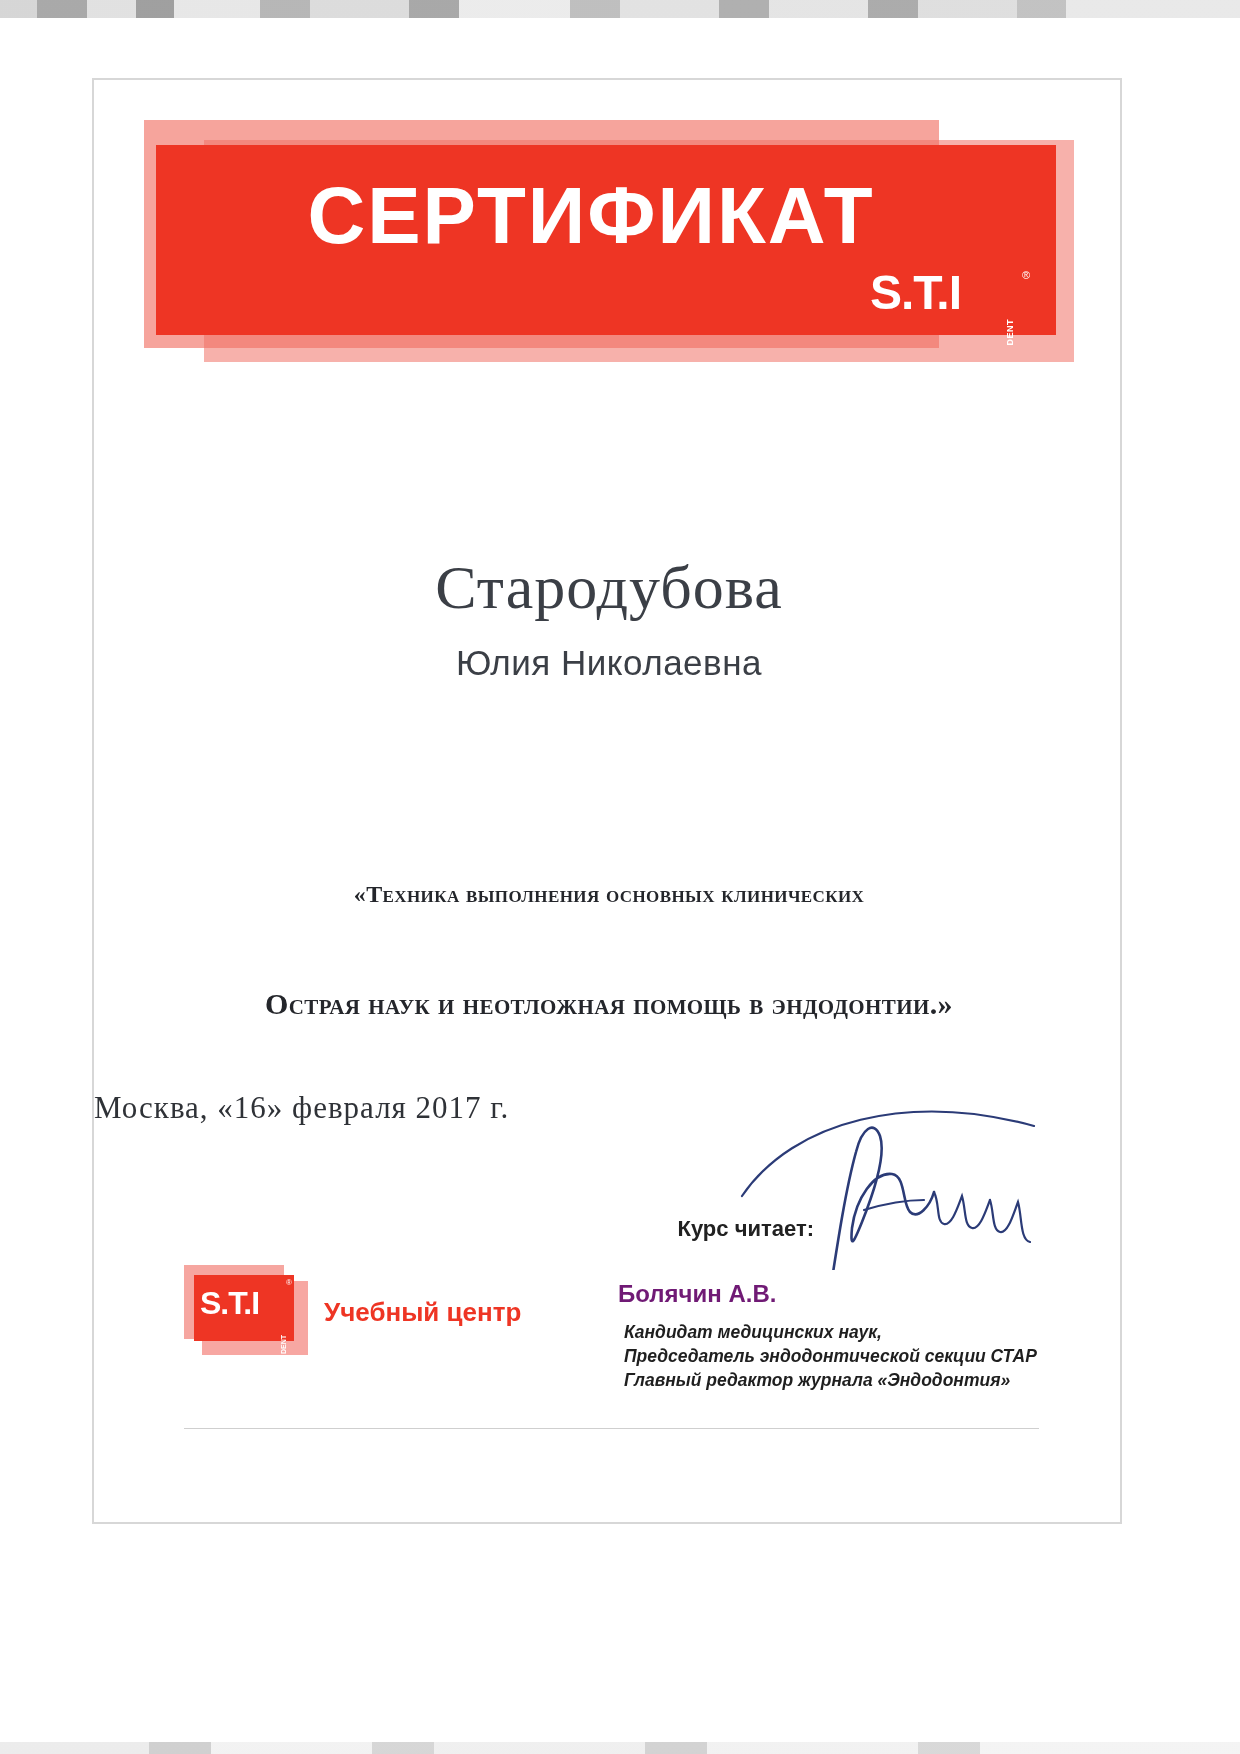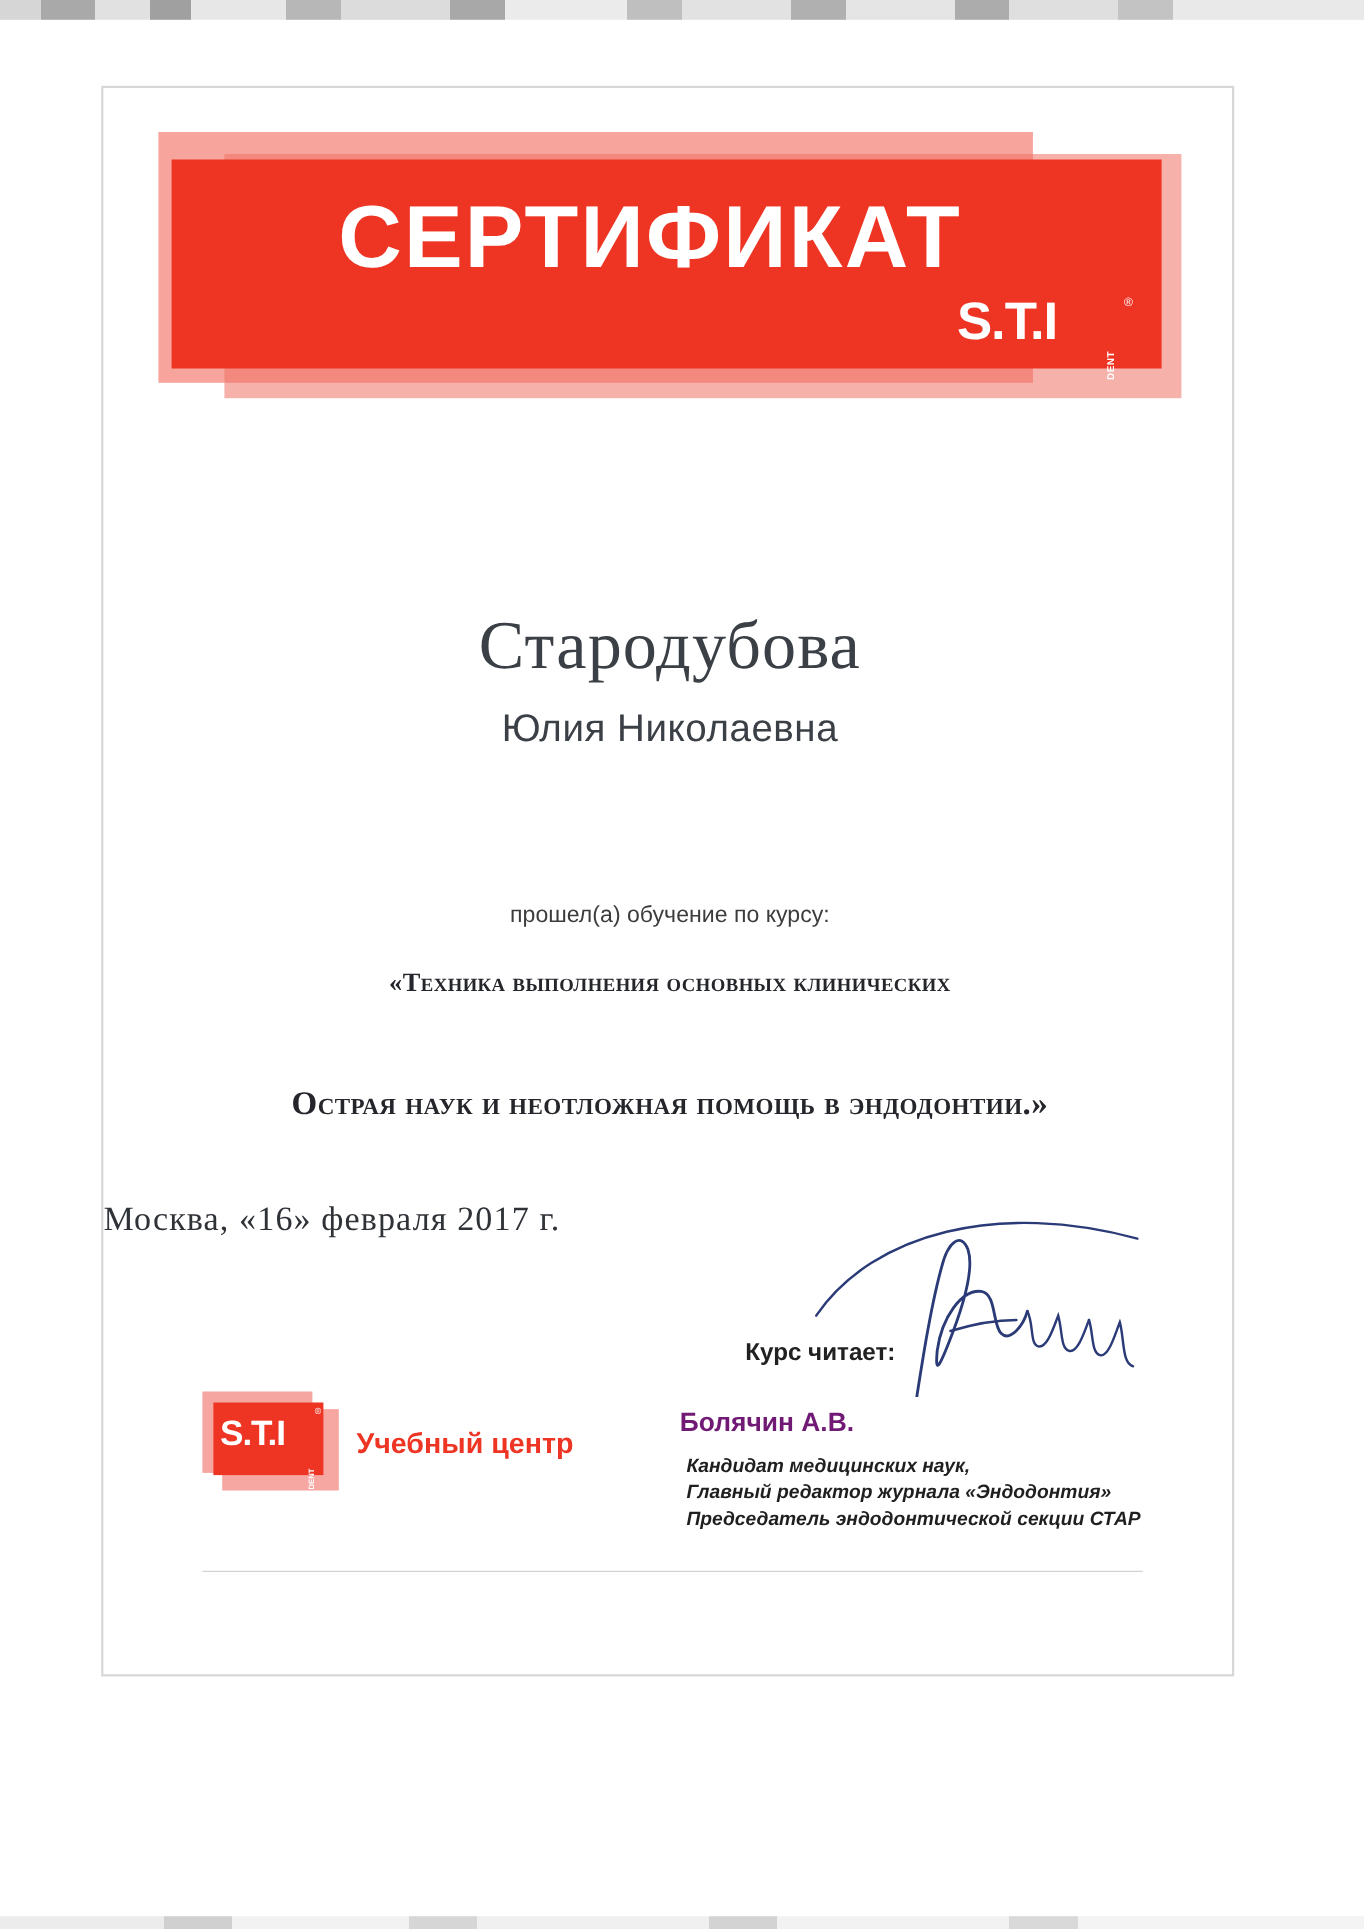--- a/index.html
+++ b/index.html
@@ -372,21 +372,20 @@
         <div class="logo-reg">®</div>
       </div>
     </div>
   </div>
 
   <div class="recipient">
     <div class="recipient-surname">Стародубова</div>
     <div class="recipient-name">Юлия Николаевна</div>
   </div>
 
-  <div class="completed-line">прошел(а) обучение по курсу:</div>
 
   <div class="course-title">
     <span>«Техника выполнения основных клинических</span>
   </div>
 
   <div class="course-subtitle">Острая наук и неотложная помощь в эндодонтии.»</div>
 
   <div class="place-date">Москва,  «16»  февраля  2017 г.</div>
 
   <div class="lecturer-label">Курс читает:</div>
@@ -397,22 +396,22 @@
       <path d="M96 192 C 104 140, 112 88, 122 52 C 128 28, 140 20, 146 36 C 152 54, 140 92, 128 122 C 120 142, 116 150, 118 128 C 122 98, 140 72, 158 74 C 172 76, 168 104, 176 112 C 184 120, 196 106, 200 92" stroke-width="2.6"></path>
       <path d="M200 92 C 206 104, 202 122, 210 124 C 218 126, 224 106, 228 96 C 232 110, 230 126, 238 128 C 246 130, 252 110, 256 100"></path>
       <path d="M256 100 C 260 112, 258 130, 266 132 C 274 134, 280 112, 284 102 C 288 116, 286 140, 296 142"></path>
       <path d="M130 110 C 150 104, 172 100, 190 100"></path>
     </g>
   </svg>
 
   <div class="lecturer-name">Болячин А.В.</div>
   <div class="lecturer-titles">
     <div>Кандидат медицинских наук,</div>
+    <div>Председатель эндодонтической секции СТАР</div>
     <div>Главный редактор журнала «Эндодонтия»</div>
-    <div>Председатель эндодонтической секции СТАР</div>
   </div>
 
   <div class="footer-logo">
     <div class="fl-ghost-a"></div>
     <div class="fl-ghost-b"></div>
     <div class="fl-main">
       <span class="logo-text">S.T.I</span>
       <span class="logo-dent">DENT</span>
       <span class="logo-reg">®</span>
     </div>

